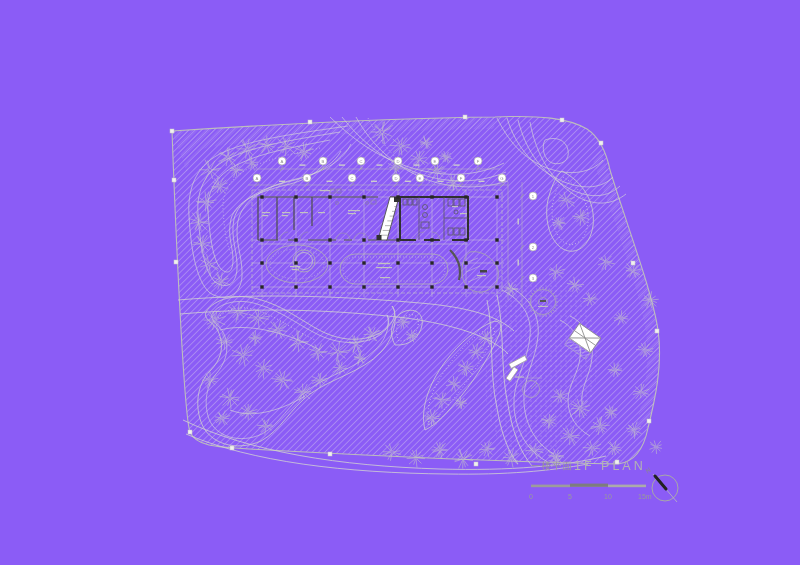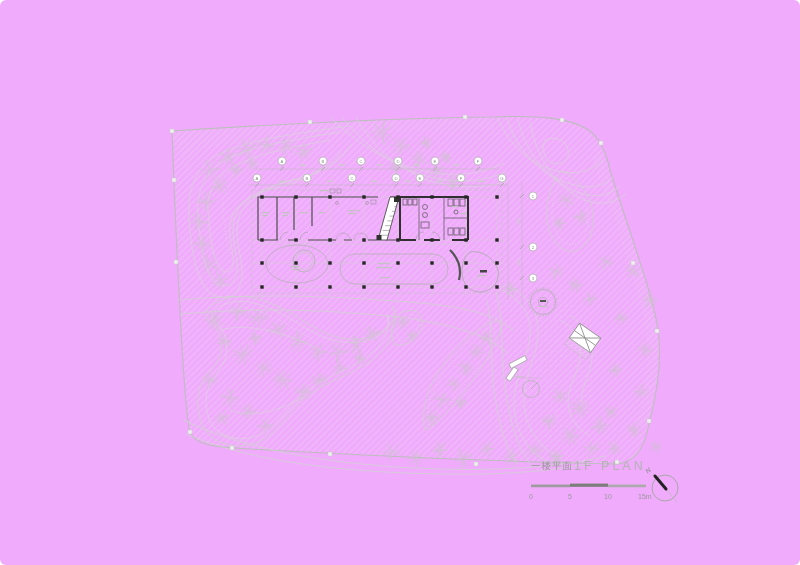--- a/index.html
+++ b/index.html
@@ -1,17 +1,17 @@
 <!DOCTYPE html>
 <html><head>
 <meta charset="utf-8">
 <style>
   html,body{margin:0;padding:0;background:#ffffff;}
   body{width:800px;height:565px;overflow:hidden;font-family:"Liberation Sans",sans-serif;}
-  #stage{position:relative;width:800px;height:565px;background:#f0abfc;border-radius:6px;}
+  #stage{position:relative;width:800px;height:565px;background:#8b5cf6;}
   svg{position:absolute;left:0;top:0;}
   text{font-family:"Liberation Sans",sans-serif;}
   .title-en{letter-spacing:3px;}
   .title-cn{letter-spacing:1px;}
 </style>
 </head>
 <body>
 
 <div id="stage">
 <svg id="plan" width="800" height="565" viewBox="0 0 800 565">

